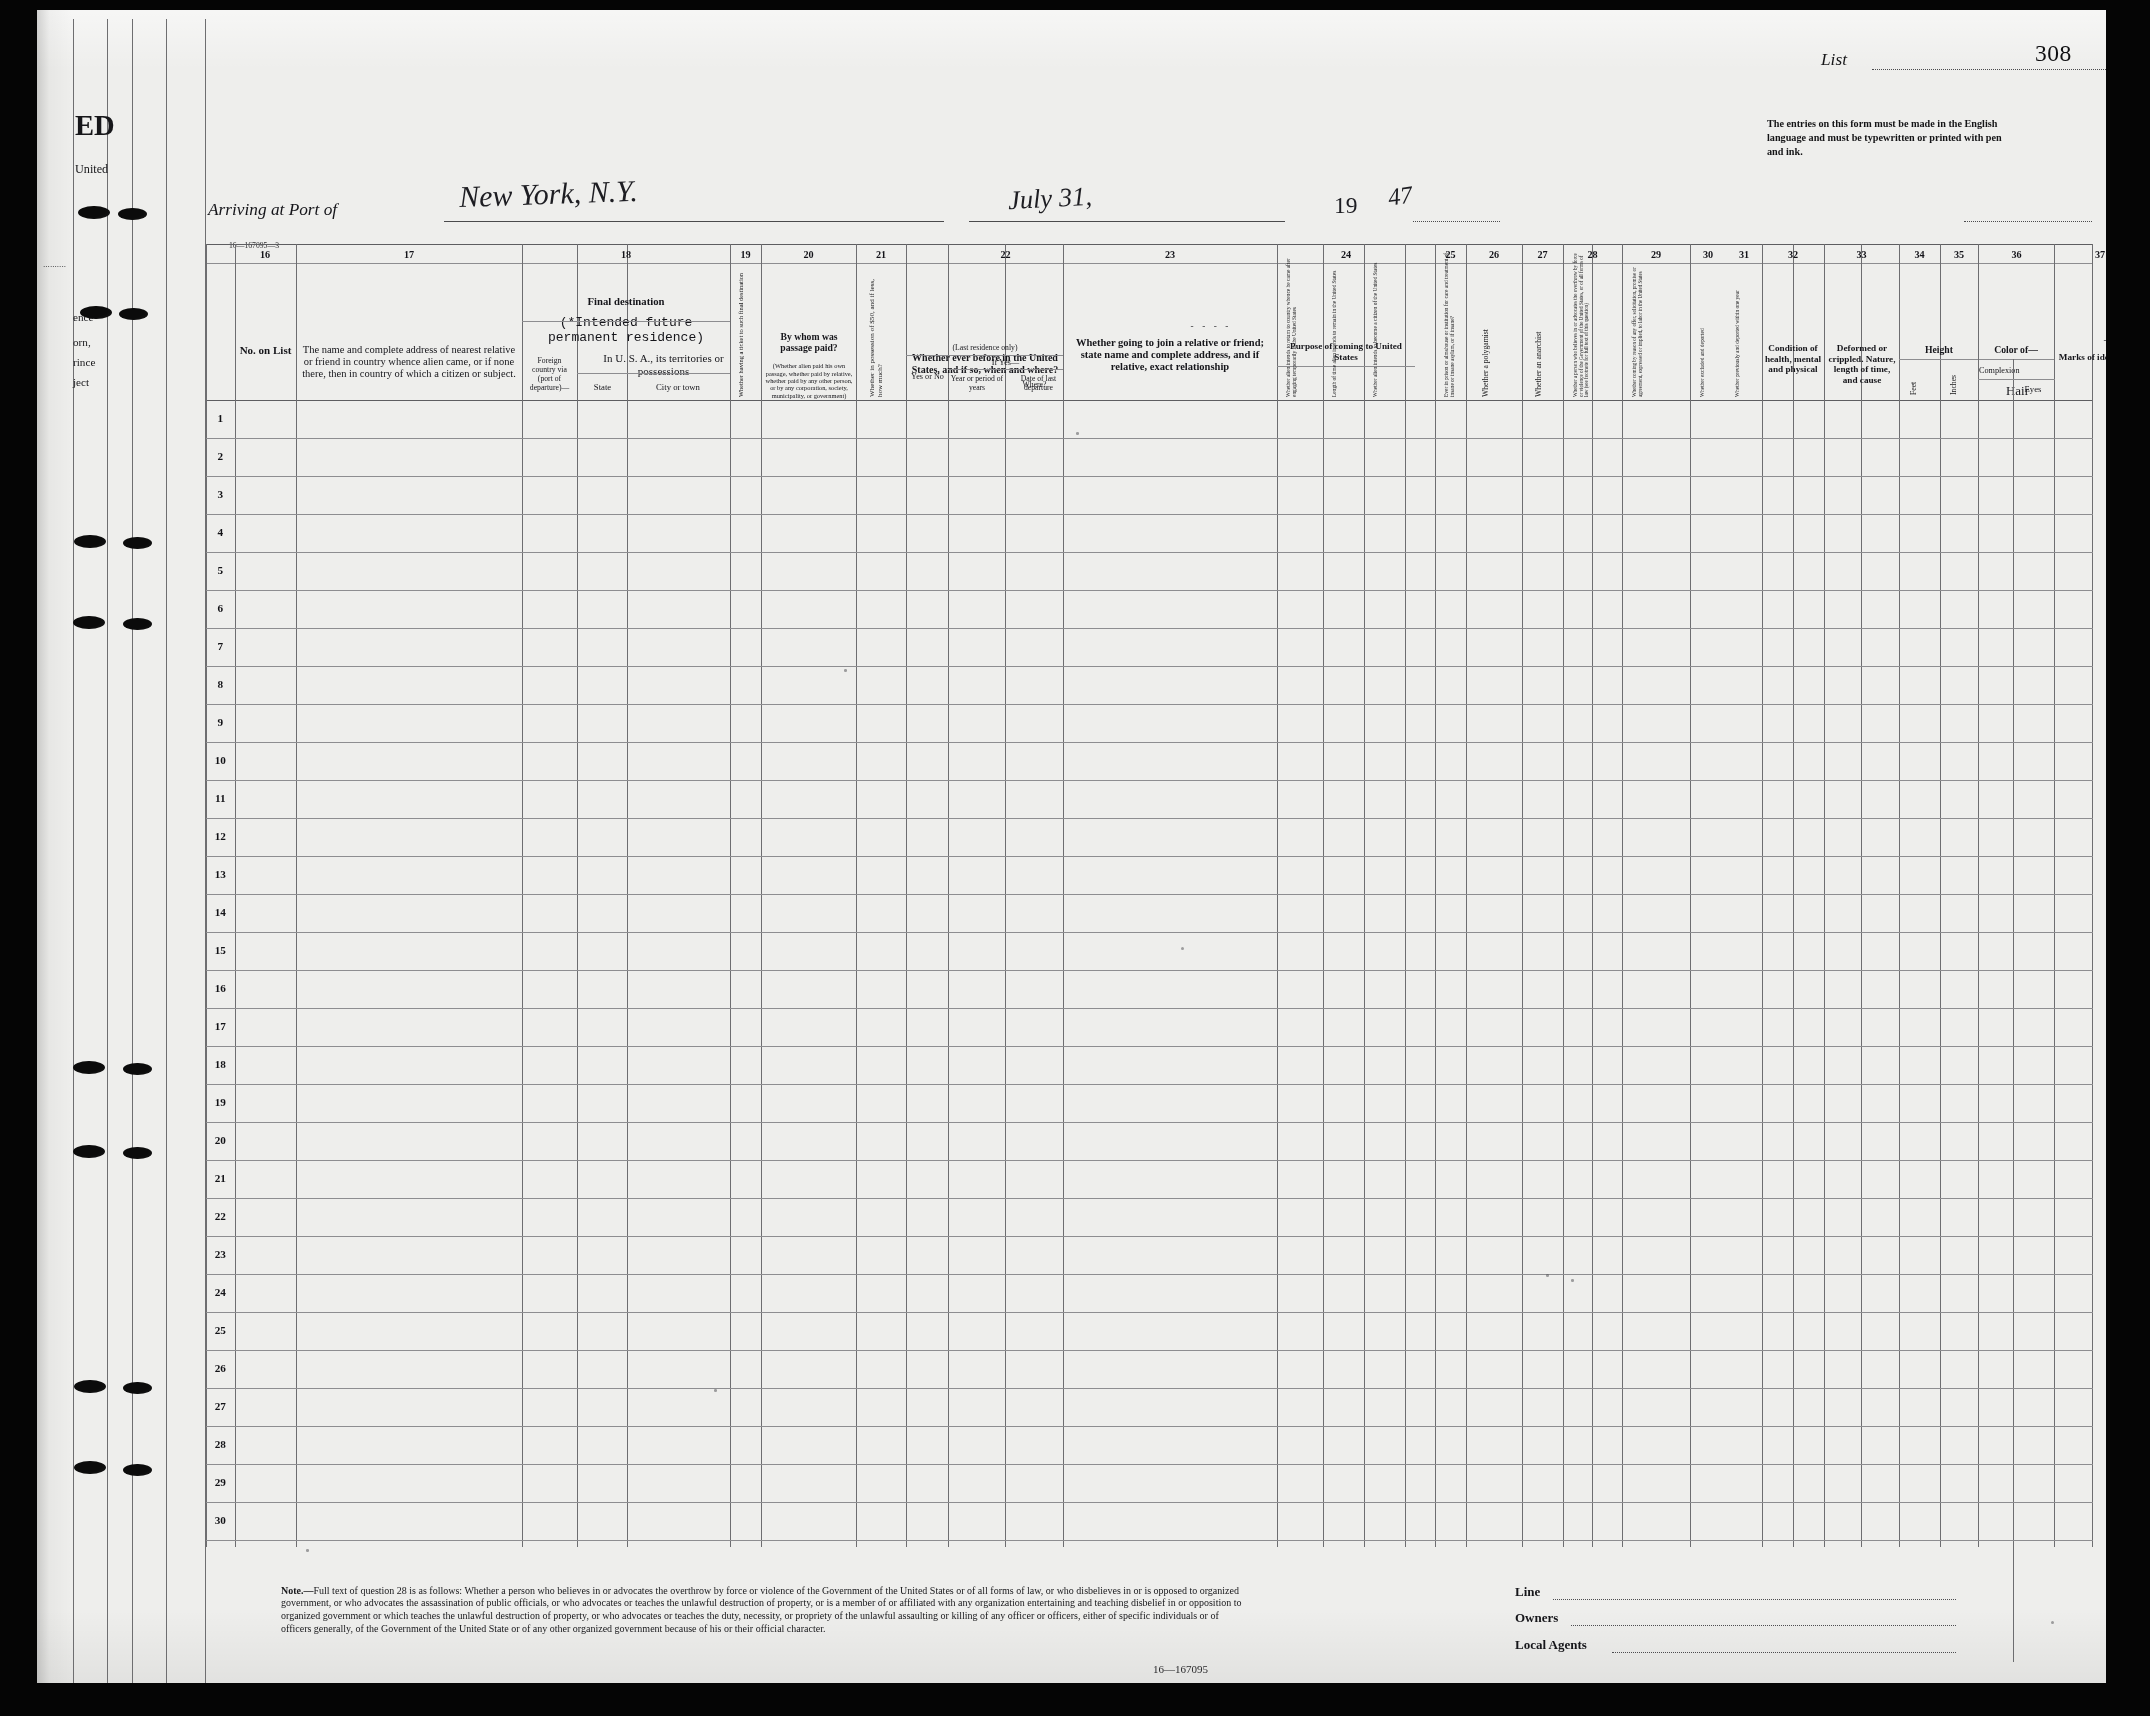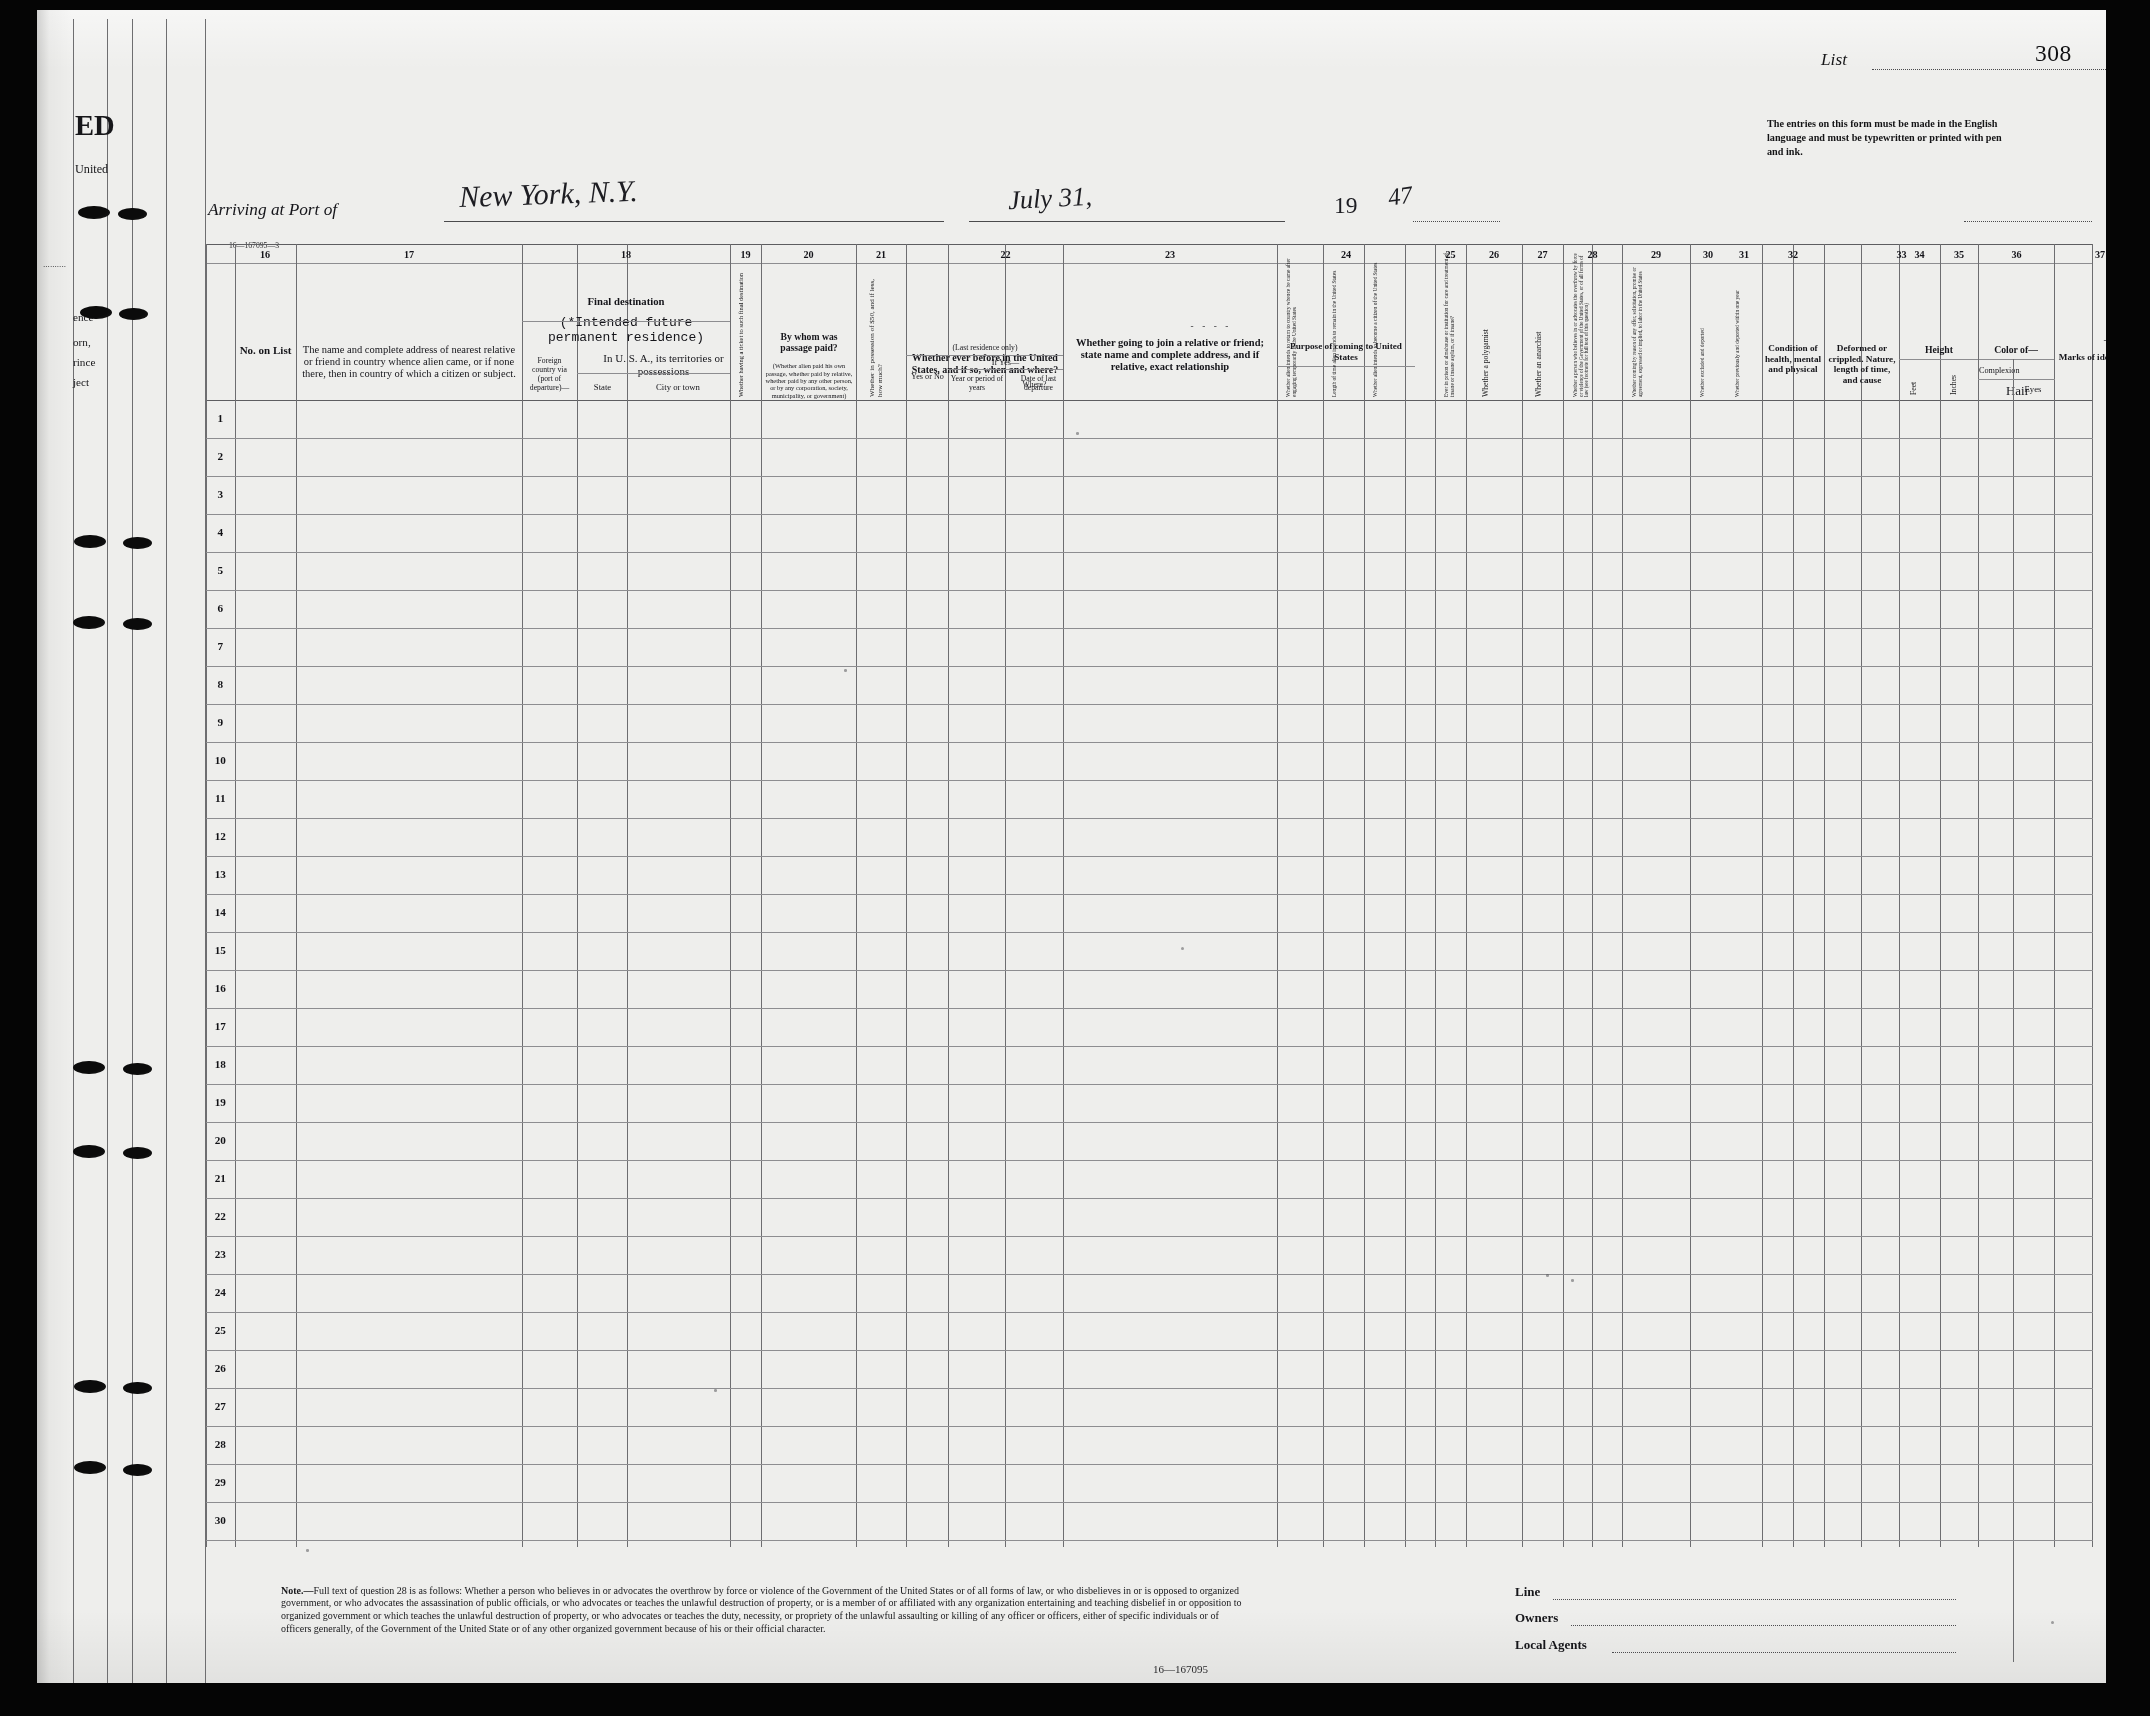--- a/index.html
+++ b/index.html
@@ -198,21 +198,21 @@
       <div class="colnum" style="left:857px;top:5.1px;width:214px;">23</div>
       <div class="colnum" style="left:1071px;top:5.1px;width:138px;">24</div>
       <div class="colnum" style="left:1229px;top:5.1px;width:31px;">25</div>
       <div class="colnum" style="left:1260px;top:5.1px;width:56px;">26</div>
       <div class="colnum" style="left:1316px;top:5.1px;width:41px;">27</div>
       <div class="colnum" style="left:1357px;top:5.1px;width:59px;">28</div>
       <div class="colnum" style="left:1416px;top:5.1px;width:68px;">29</div>
       <div class="colnum" style="left:1484px;top:5.1px;width:36px;">30</div>
       <div class="colnum" style="left:1520px;top:5.1px;width:36px;">31</div>
       <div class="colnum" style="left:1556px;top:5.1px;width:62px;">32</div>
-      <div class="colnum" style="left:1618px;top:5.1px;width:75px;padding-left:40px;">33</div>
+      <div class="colnum" style="left:1618px;top:5.1px;width:75px;">33</div>
       <div class="colnum" style="left:1693px;top:5.1px;width:41px;">34</div>
       <div class="colnum" style="left:1734px;top:5.1px;width:38px;">35</div>
       <div class="colnum" style="left:1772px;top:5.1px;width:77px;">36</div>
       <div class="colnum" style="left:1848px;top:5.1px;width:92px;">37</div>
 
       <div class="hd b" style="left:32px;top:100px;width:55px;font-size:11px;">No. on List</div>
 
       <div class="hd" style="left:95px;top:100px;width:216px;font-size:10.5px;">The name and complete address of nearest relative or friend in country whence alien came, or if none there, then in country of which a citizen or subject.</div>
 
       <div class="hd b" style="left:319px;top:51px;width:202px;font-size:10.7px;">Final destination</div>

